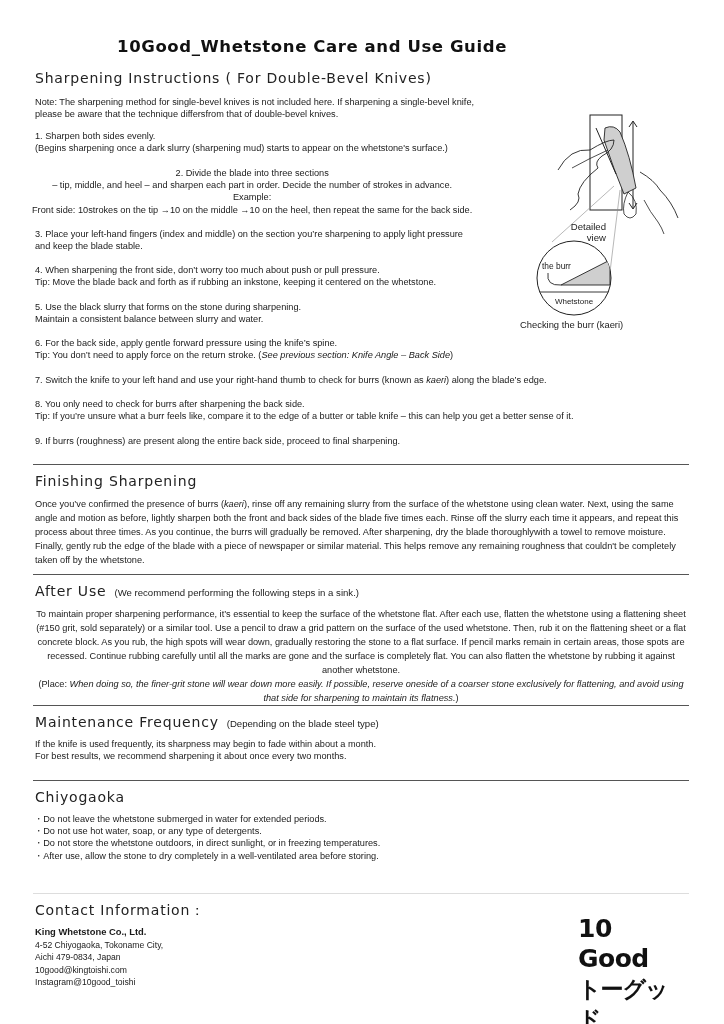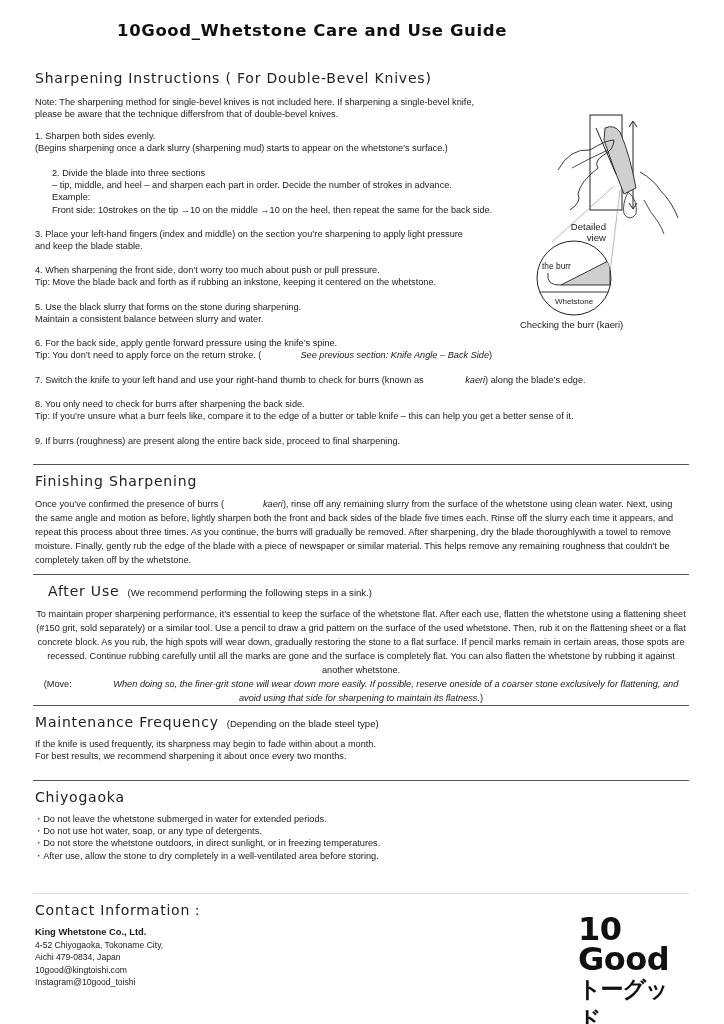--- a/index.html
+++ b/index.html
@@ -1,47 +1,47 @@
 <!DOCTYPE html>
 <html><head>
 <meta charset="utf-8">
 <style>
   html, body { margin: 0; padding: 0; background: #ffffff; }
   body { width: 724px; height: 1024px; position: relative; overflow: hidden;
          font-family: "Liberation Sans", sans-serif; color: #1a1a1a; }
   .abs { position: absolute; }
-  .title { left: 0; width: 624px; top: 21px; text-align: center; font-family: "DejaVu Sans", sans-serif;
+  .title { left: 0; width: 624px; top: 37px; text-align: center; font-family: "DejaVu Sans", sans-serif;
            font-weight: bold; font-size: 16.5px; letter-spacing: 0.6px; color: #111; }
   .h2 { font-family: "DejaVu Sans", sans-serif; font-size: 14px; letter-spacing: 0.8px; color: #222; white-space: nowrap; }
   .h2 .sub { font-family: "Liberation Sans", sans-serif; font-size: 9.6px; letter-spacing: 0; margin-left: 8px; }
   .txt { font-size: 9.2px; line-height: 12.2px; color: #1a1a1a; white-space: nowrap; }
   .para { font-size: 9.2px; line-height: 14px; color: #1a1a1a; width: 652px; }
   .rule { left: 33px; width: 656px; height: 1px; background: #555; }
   .contact { font-size: 8.6px; line-height: 12.5px; white-space: nowrap; }
   .contact .company { font-weight: bold; font-size: 9.4px; }
-  i { font-style: italic; padding-left: 39px; }
+  i { font-style: italic; }
 </style>
 </head>
 <body>
 
 <div class="abs title">10Good_Whetstone Care and Use Guide</div>
 
 <div class="abs h2" style="left:35px; top:70px;">Sharpening Instructions ( For Double-Bevel Knives)</div>
 
 <div class="abs txt" style="left:35px; top:96px;">
   <div>Note: The sharpening method for single-bevel knives is not included here. If sharpening a single-bevel knife,</div>
   <div>please be aware that the technique differsfrom that of double-bevel knives.</div>
 </div>
 
 <div class="abs txt" style="left:35px; top:130px;">
   <div>1. Sharpen both sides evenly.</div>
   <div>(Begins sharpening once a dark slurry (sharpening mud) starts to appear on the whetstone's surface.)</div>
 </div>
 
-<div class="abs txt" style="left:52px; top:167px;">
+<div class="abs txt" style="left:32px; top:167px;text-align:center;">
   <div>2. Divide the blade into three sections</div>
   <div>– tip, middle, and heel – and sharpen each part in order. Decide the number of strokes in advance.</div>
   <div>Example:</div>
   <div>Front side: 10strokes on the tip →10 on the middle →10 on the heel, then repeat the same for the back side.</div>
 </div>
 
 <div class="abs txt" style="left:35px; top:228px;">
   <div>3. Place your left-hand fingers (index and middle) on the section you’re sharpening to apply light pressure</div>
   <div>and keep the blade stable.</div>
 </div>
@@ -116,24 +116,24 @@
   <text x="10" y="218" font-size="9.4" fill="#222" font-family="Liberation Sans, sans-serif">Checking the burr (kaeri)</text>
 </svg>
 
 <div class="abs rule" style="top:464px;"></div>
 
 <div class="abs h2" style="left:35px; top:473px;">Finishing  Sharpening</div>
 <div class="abs para" style="left:35px; top:497px;"><span>Once you’ve confirmed the presence of burrs (</span><i>kaeri</i><span>), rinse off any remaining slurry from the surface of the whetstone using clean water. Next, using the same angle and motion as before, lightly sharpen both the front and back sides of the blade five times each. Rinse off the slurry each time it appears, and repeat this process about three times. As you continue, the burrs will gradually be removed. After sharpening, dry the blade thoroughlywith a towel to remove moisture. Finally, gently rub the edge of the blade with a piece of newspaper or similar material. This helps remove any remaining roughness that couldn't be completely taken off by the whetstone.</span></div>
 
 <div class="abs rule" style="top:574px;"></div>
 
-<div class="abs h2" style="left:48px; top:583px;"><span>After Use</span><span class="sub">(We recommend performing the following steps in a sink.)</span></div>
+<div class="abs h2" style="left:35px; top:583px;"><span>After Use</span><span class="sub">(We recommend performing the following steps in a sink.)</span></div>
 <div class="abs para" style="left:35px; top:607px;text-align:center;">
   <div>To maintain proper sharpening performance, it’s essential to keep the surface of the whetstone flat. After each use, flatten the whetstone using a flattening sheet (#150 grit, sold separately) or a similar tool. Use a pencil to draw a grid pattern on the surface of the used whetstone. Then, rub it on the flattening sheet or a flat concrete block. As you rub, the high spots will wear down, gradually restoring the stone to a flat surface. If pencil marks remain in certain areas, those spots are recessed. Continue rubbing carefully until all the marks are gone and the surface is completely flat. You can also flatten the whetstone by rubbing it against another whetstone.</div>
-  <div><span>(Move: </span><i>When doing so, the finer-grit stone will wear down more easily. If possible, reserve oneside of a coarser stone exclusively for flattening, and avoid using that side for sharpening to maintain its flatness.</i><span>)</span></div>
+  <div><span>(Place: </span><i>When doing so, the finer-grit stone will wear down more easily. If possible, reserve oneside of a coarser stone exclusively for flattening, and avoid using that side for sharpening to maintain its flatness.</i><span>)</span></div>
 </div>
 
 <div class="abs rule" style="top:705px;"></div>
 
 <div class="abs h2" style="left:35px; top:714px;"><span>Maintenance Frequency</span><span class="sub">(Depending on the blade steel type)</span></div>
 <div class="abs txt" style="left:35px; top:738px;">
   <div>If the knife is used frequently, its sharpness may begin to fade within about a month.</div>
   <div>For best results, we recommend sharpening it about once every two months.</div>
 </div>
 
@@ -152,15 +152,15 @@
 <div class="abs h2" style="left:35px; top:902px;">Contact Information：</div>
 <div class="abs contact" style="left:35px; top:926px;">
   <div class="company">King Whetstone Co., Ltd.</div>
   <div>4-52 Chiyogaoka, Tokoname City,</div>
   <div>Aichi 479-0834, Japan</div>
   <div>10good@kingtoishi.com</div>
   <div>Instagram@10good_toishi</div>
 </div>
 
 <div class="abs" style="left:578px; top:914px; width:110px; text-align:left;">
-  <div style="font-family:'DejaVu Sans', sans-serif; font-weight:bold; font-size:32px; line-height:30px; letter-spacing:-0.5px; color:#111;">10 Good</div>
+  <div style="font-family:'DejaVu Sans', sans-serif; font-weight:bold; font-size:25px; line-height:30px; letter-spacing:-0.5px; color:#111;">10 Good</div>
   <div style="font-family:'DejaVu Sans', sans-serif; font-weight:bold; font-size:23px; line-height:30px; letter-spacing:-1px; color:#111;">トーグッド</div>
 </div>
 
 </body></html>

